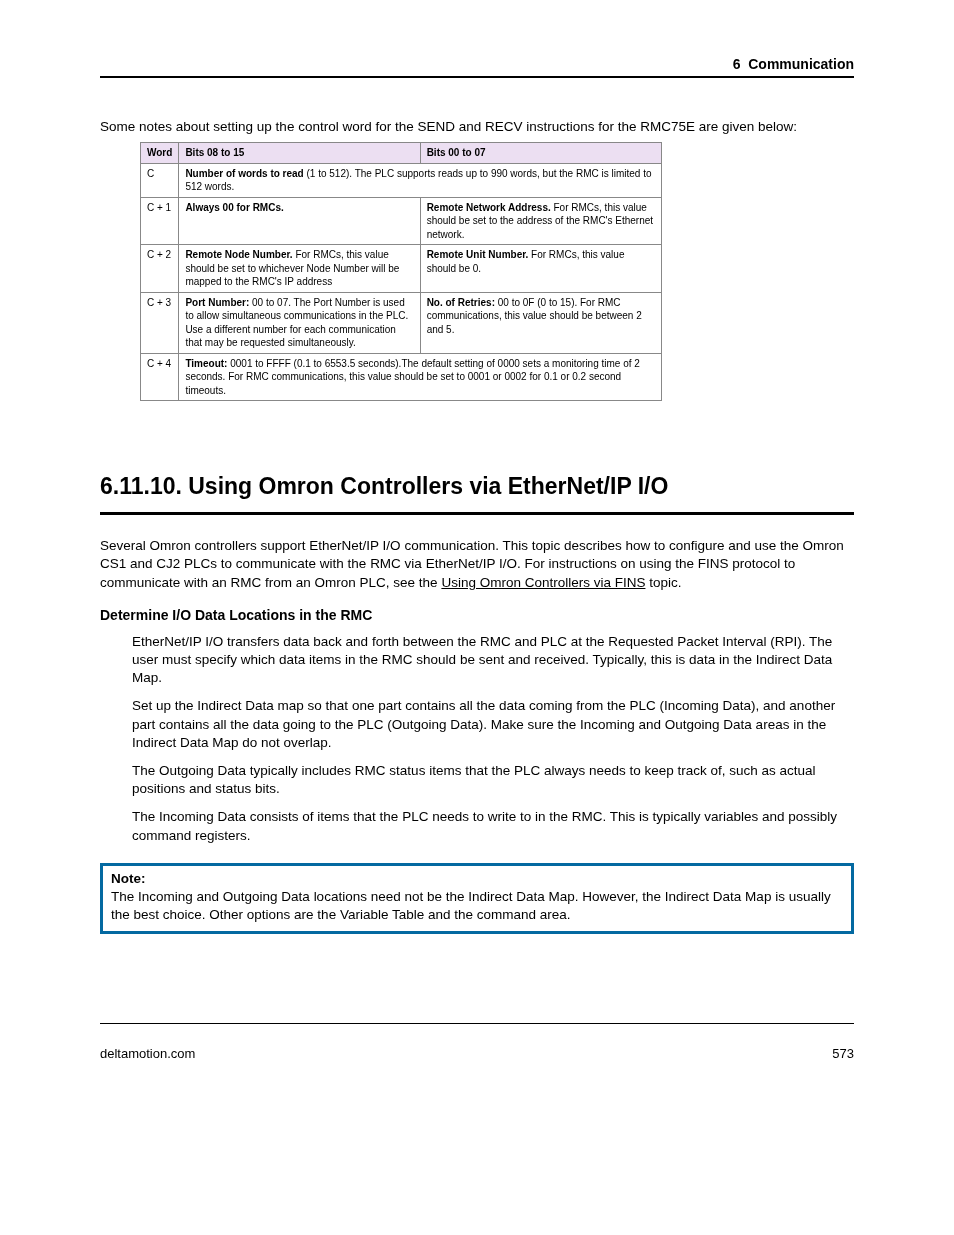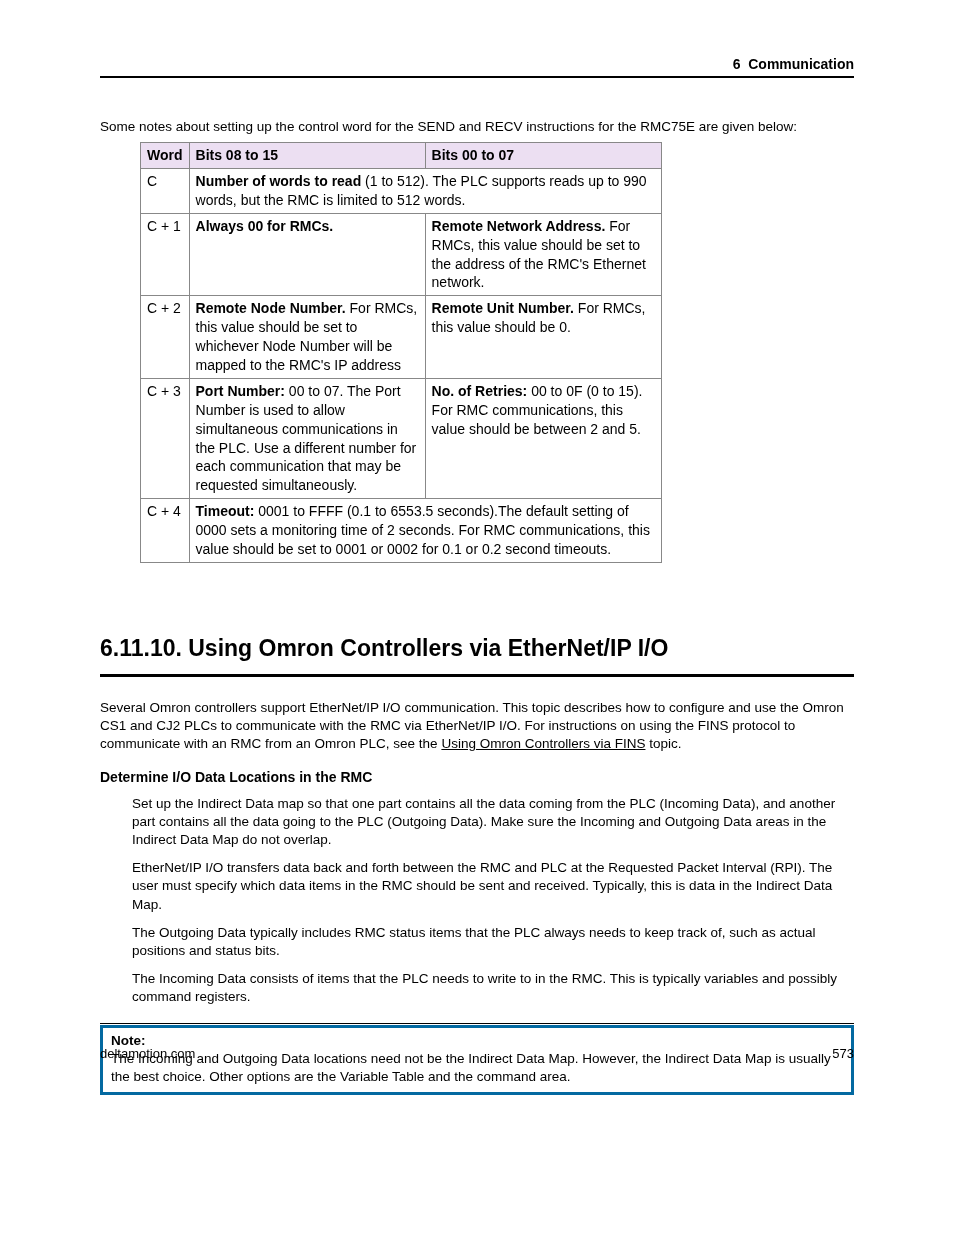--- a/index.html
+++ b/index.html
@@ -32,21 +32,21 @@
   table.ctlword {
     border-collapse: collapse;
     margin-left: 40px;
     width: 522px;
   }
   table.ctlword th, table.ctlword td {
     border: 1px solid #888;
     padding: 3px 6px;
     vertical-align: top;
     text-align: left;
-    font-size: 14px;
+    font-size: 10px;
   }
   table.ctlword th {
     background: #ecdff2;
     font-weight: bold;
   }
   .section-heading {
     font-size: 23px;
     font-weight: bold;
     border-bottom: 3px solid #000;
     margin-top: 70px;
@@ -140,22 +140,22 @@
     <span>6.11.10.</span> <span>Using Omron Controllers via EtherNet/IP I/O</span>
   </div>
 
   <p class="body-p">
     <span>Several Omron controllers support EtherNet/IP I/O communication. This topic describes how to configure and use the Omron CS1 and CJ2 PLCs to communicate with the RMC via EtherNet/IP I/O. For instructions on using the FINS protocol to communicate with an RMC from an Omron PLC, see the </span><span class="link">Using Omron Controllers via FINS</span><span> topic.</span>
   </p>
 
   <div class="sub-heading">Determine I/O Data Locations in the RMC</div>
 
   <div class="indented">
+    <p>EtherNet/IP I/O transfers data back and forth between the RMC and PLC at the Requested Packet Interval (RPI). The user must specify which data items in the RMC should be sent and received. Typically, this is data in the Indirect Data Map.</p>
     <p>Set up the Indirect Data map so that one part contains all the data coming from the PLC (Incoming Data), and another part contains all the data going to the PLC (Outgoing Data). Make sure the Incoming and Outgoing Data areas in the Indirect Data Map do not overlap.</p>
-    <p>EtherNet/IP I/O transfers data back and forth between the RMC and PLC at the Requested Packet Interval (RPI). The user must specify which data items in the RMC should be sent and received. Typically, this is data in the Indirect Data Map.</p>
     <p>The Outgoing Data typically includes RMC status items that the PLC always needs to keep track of, such as actual positions and status bits.</p>
     <p>The Incoming Data consists of items that the PLC needs to write to in the RMC. This is typically variables and possibly command registers.</p>
   </div>
 
   <div class="note-box">
     <div class="note-label">Note:</div>
     <div>The Incoming and Outgoing Data locations need not be the Indirect Data Map. However, the Indirect Data Map is usually the best choice. Other options are the Variable Table and the command area.</div>
   </div>
 
   <div class="footer">

